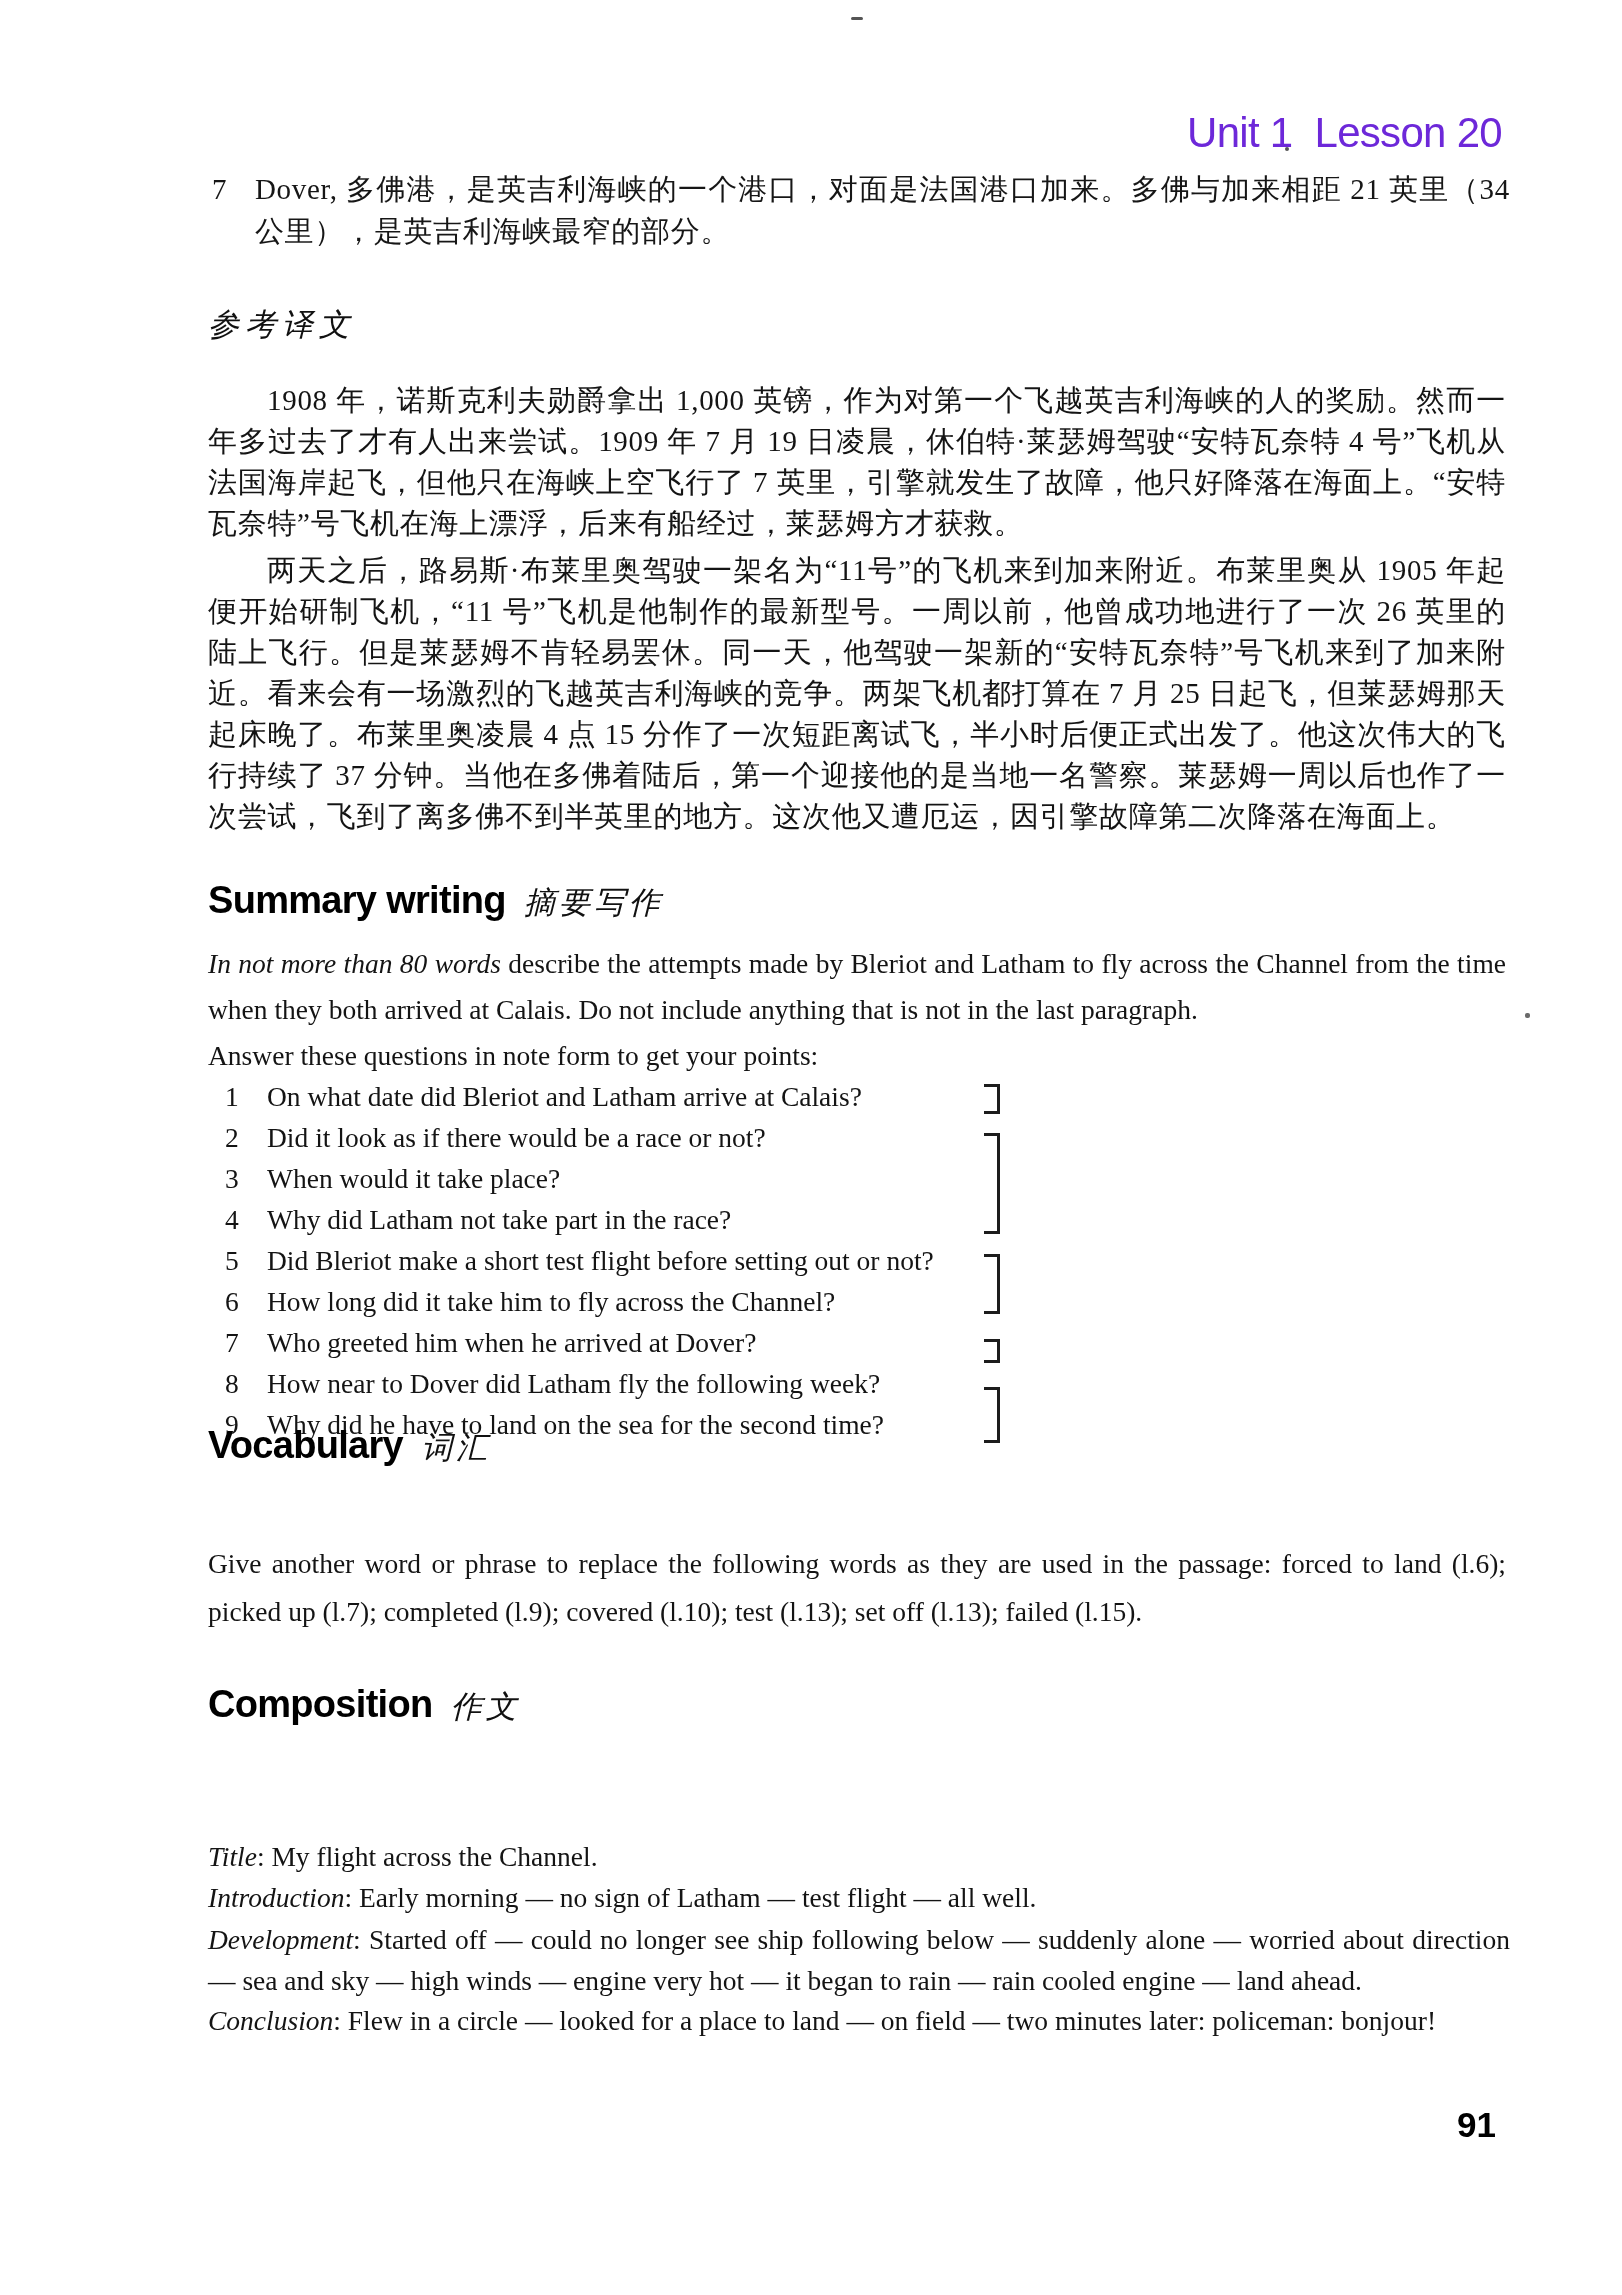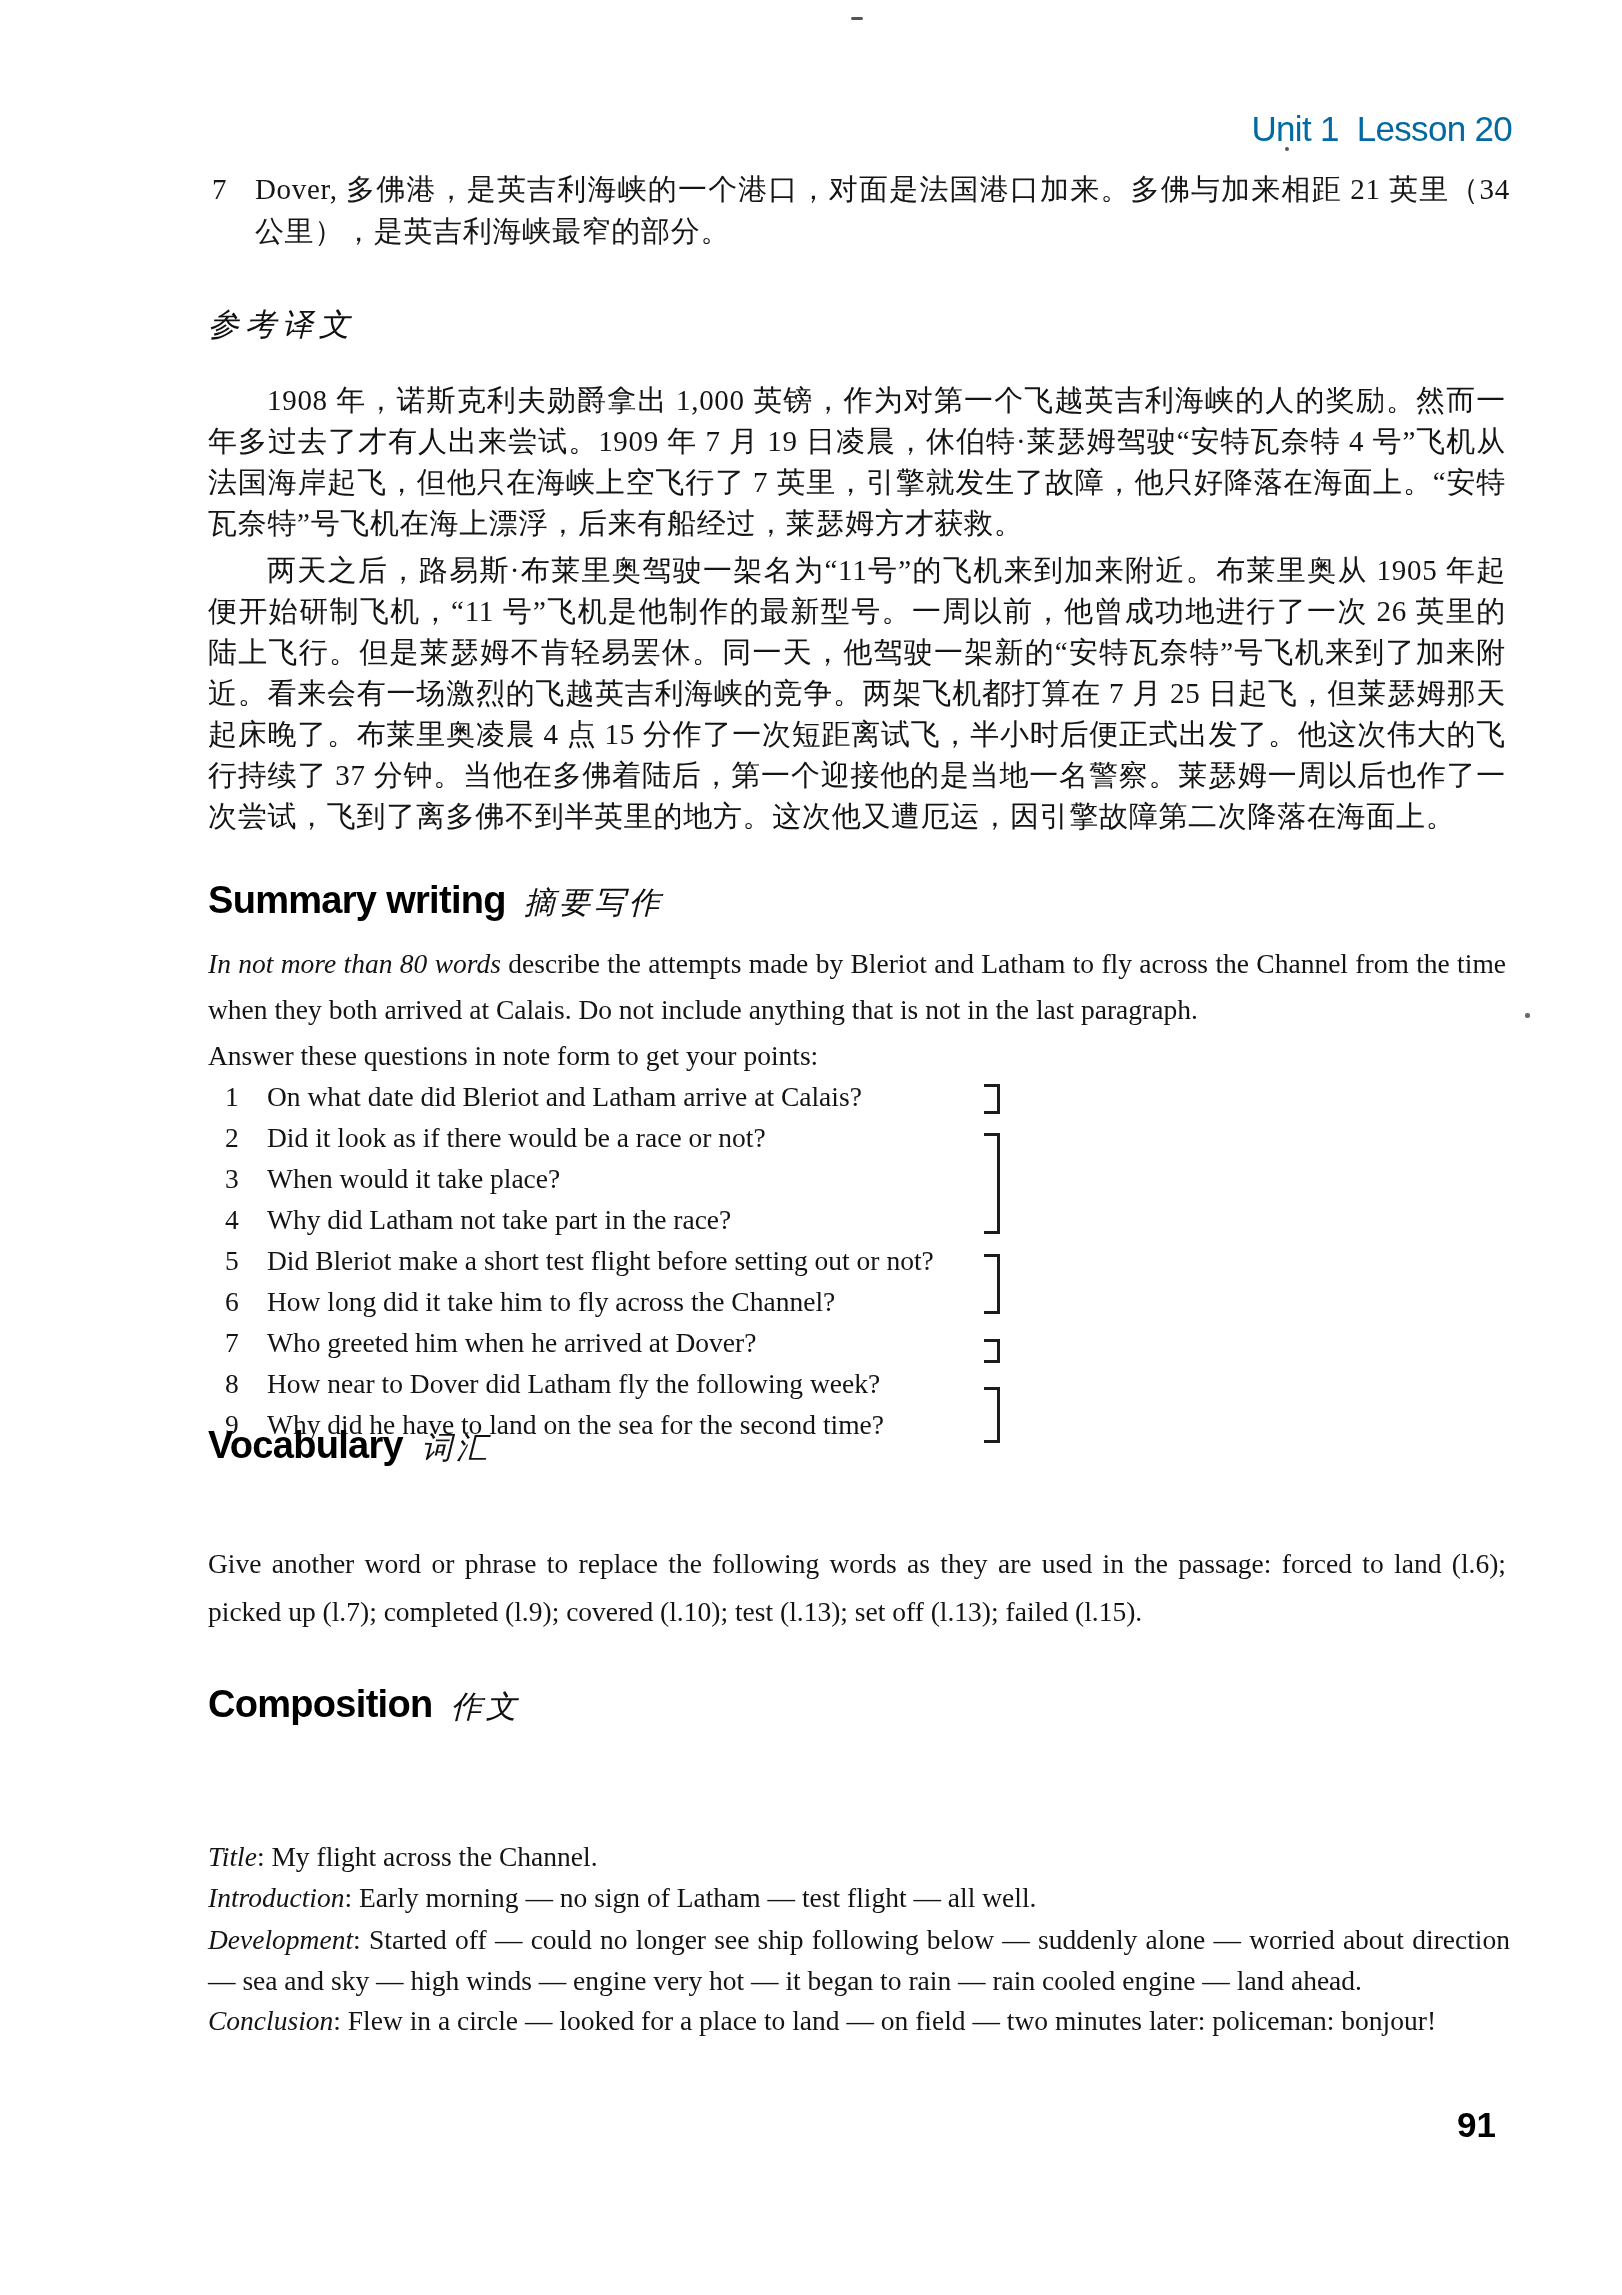--- a/index.html
+++ b/index.html
@@ -3,23 +3,23 @@
 <meta charset="utf-8">
 <style>
   html,body{margin:0;padding:0;background:#e8e8e8;}
   .page{
     position:relative;width:1622px;height:2295px;background:#ffffff;
     color:#161616;overflow:hidden;
     font-family:"Liberation Serif",serif;
   }
   
   .hdr{
-    position:absolute;top:109px;right:110px;
-    font-family:"Liberation Sans",sans-serif;font-size:35px;letter-spacing:-0.7px;
-    color:#0369a1;white-space:pre;
+    position:absolute;top:109px;right:120px;
+    font-family:"Liberation Sans",sans-serif;font-size:42px;letter-spacing:-0.7px;
+    color:#6d28d9;white-space:pre;
   }
   
   .note{position:absolute;left:208px;top:168px;width:1302px;display:flex;
     font-size:29px;line-height:42px;}
   .note-num{flex:none;width:43px;padding-left:3.9px;}
   .note-text{flex:1;text-align:justify;letter-spacing:0.7px;}
   
   .trans-head{position:absolute;left:208px;top:304px;
     font-size:31px;font-style:italic;letter-spacing:5.9px;color:#111;text-align:center;}
   .cn-para{position:absolute;left:208px;width:1298px;

